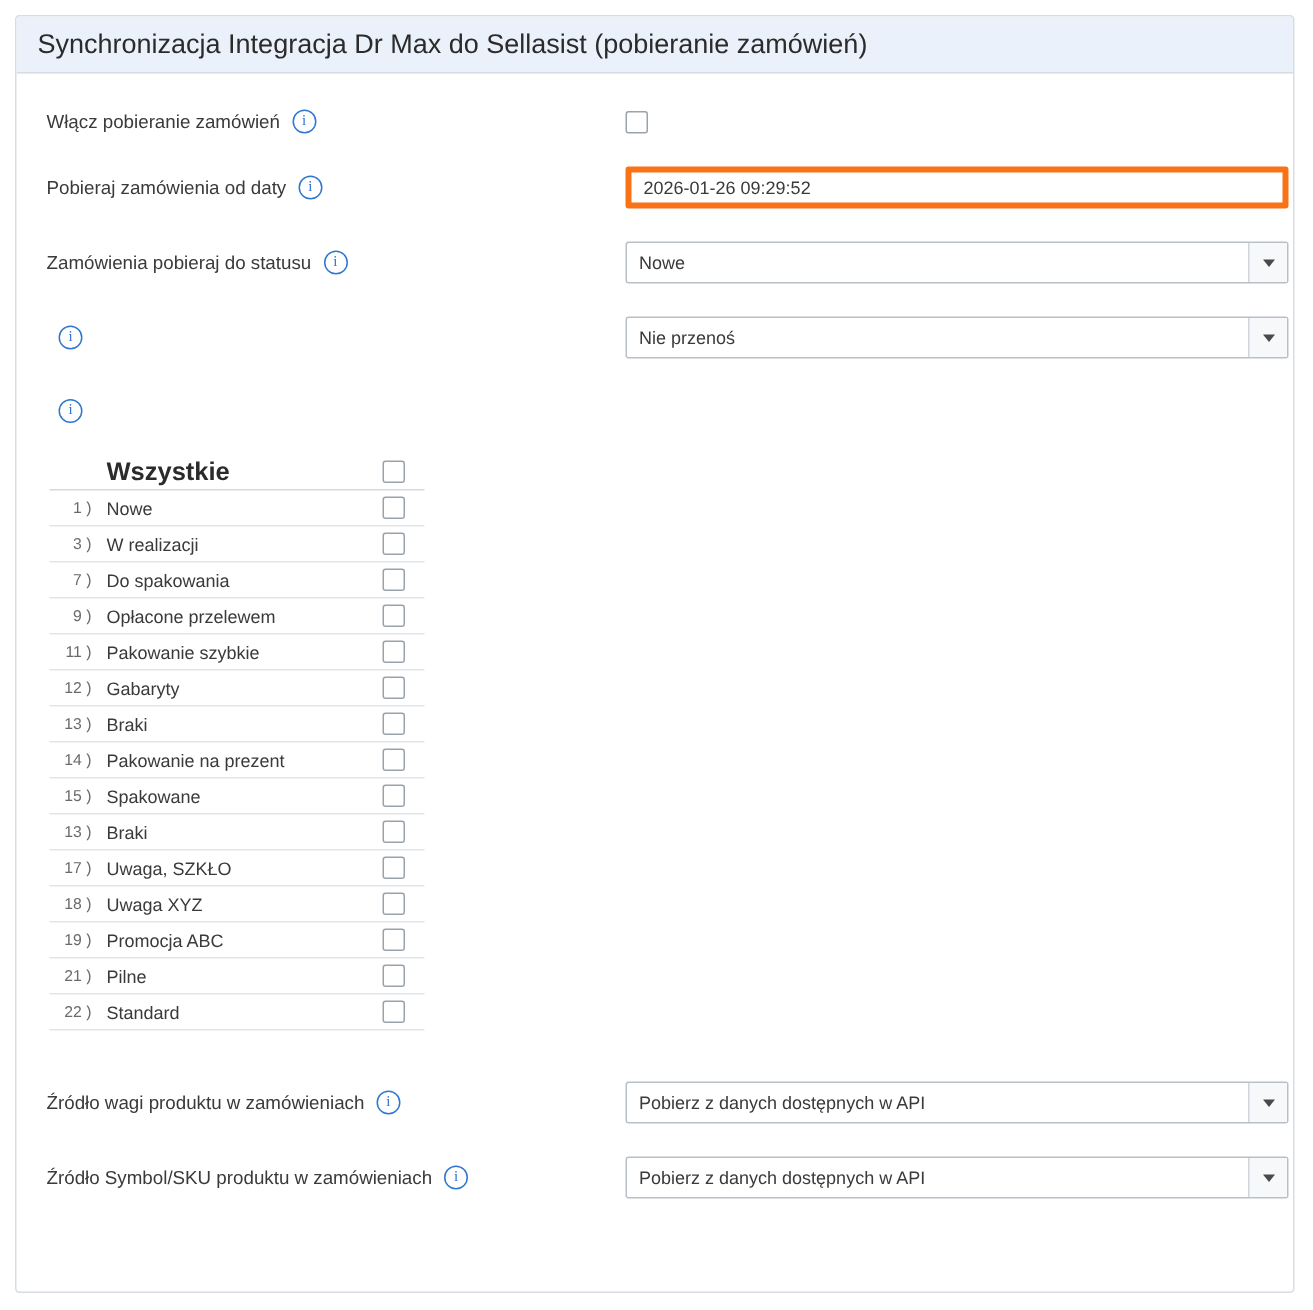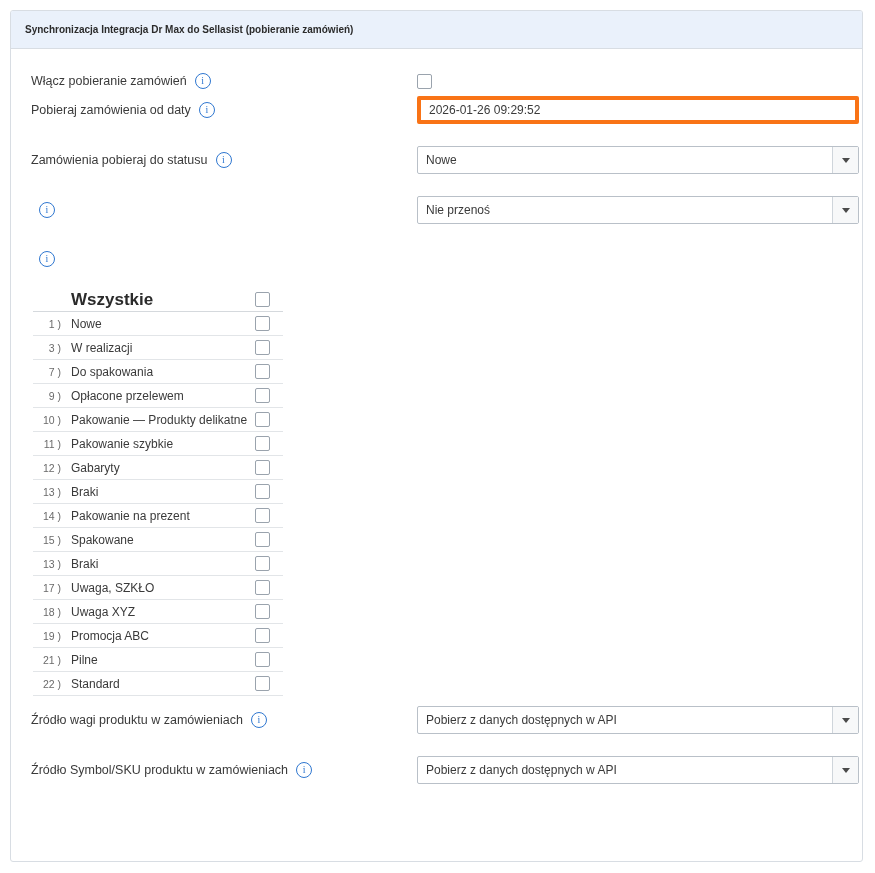--- a/index.html
+++ b/index.html
@@ -34,22 +34,22 @@
   .panel-header {
     height: 38px;
     background: #eaf1fb;
     border-bottom: 1px solid #d8dde3;
     display: flex;
     align-items: center;
     padding-left: 14px;
     box-sizing: border-box;
   }
   .panel-header-title {
-    font-size: 10px;
-    font-weight: bold;
+    font-size: 18px;
+    font-weight: normal;
     color: #2b2b2b;
   }
   .panel-body {
     padding: 0;
     position: relative;
   }
   .row {
     display: flex;
     align-items: flex-start;
     padding: 0 0 0 20px;
@@ -207,21 +207,21 @@
       <div class="row" style="margin-top:18px;">
         <div class="label-cell" style="height:28px;">
           <span class="label-text">Włącz pobieranie zamówień</span>
           <span class="info-icon">i</span>
         </div>
         <div class="field-cell" style="height:28px;">
           <span class="checkbox"></span>
         </div>
       </div>
 
-      <div class="row" style="margin-top:1px;justify-content:flex-end;">
+      <div class="row" style="margin-top:16px;justify-content:flex-end;">
         <div class="label-cell" style="height:28px;">
           <span class="label-text">Pobieraj zamówienia od daty</span>
           <span class="info-icon">i</span>
         </div>
         <div class="field-cell">
           <input class="text-input" type="text" value="2026-01-26 09:29:52" style="">
         </div>
       </div>
 
       <div class="row" style="margin-top:22px;">
@@ -294,27 +294,20 @@
                 </span>
               </div>
               <div class="status-row">
                 <span class="status-index">9 )</span>
                 <span class="status-name">Opłacone przelewem</span>
                 <span class="status-check">
                   <span class="checkbox"></span>
                 </span>
               </div>
               <div class="status-row">
-                <span class="status-index">10 )</span>
-                <span class="status-name">Pakowanie — Produkty delikatne</span>
-                <span class="status-check">
-                  <span class="checkbox"></span>
-                </span>
-              </div>
-              <div class="status-row">
                 <span class="status-index">11 )</span>
                 <span class="status-name">Pakowanie szybkie</span>
                 <span class="status-check">
                   <span class="checkbox"></span>
                 </span>
               </div>
               <div class="status-row">
                 <span class="status-index">12 )</span>
                 <span class="status-name">Gabaryty</span>
                 <span class="status-check">

